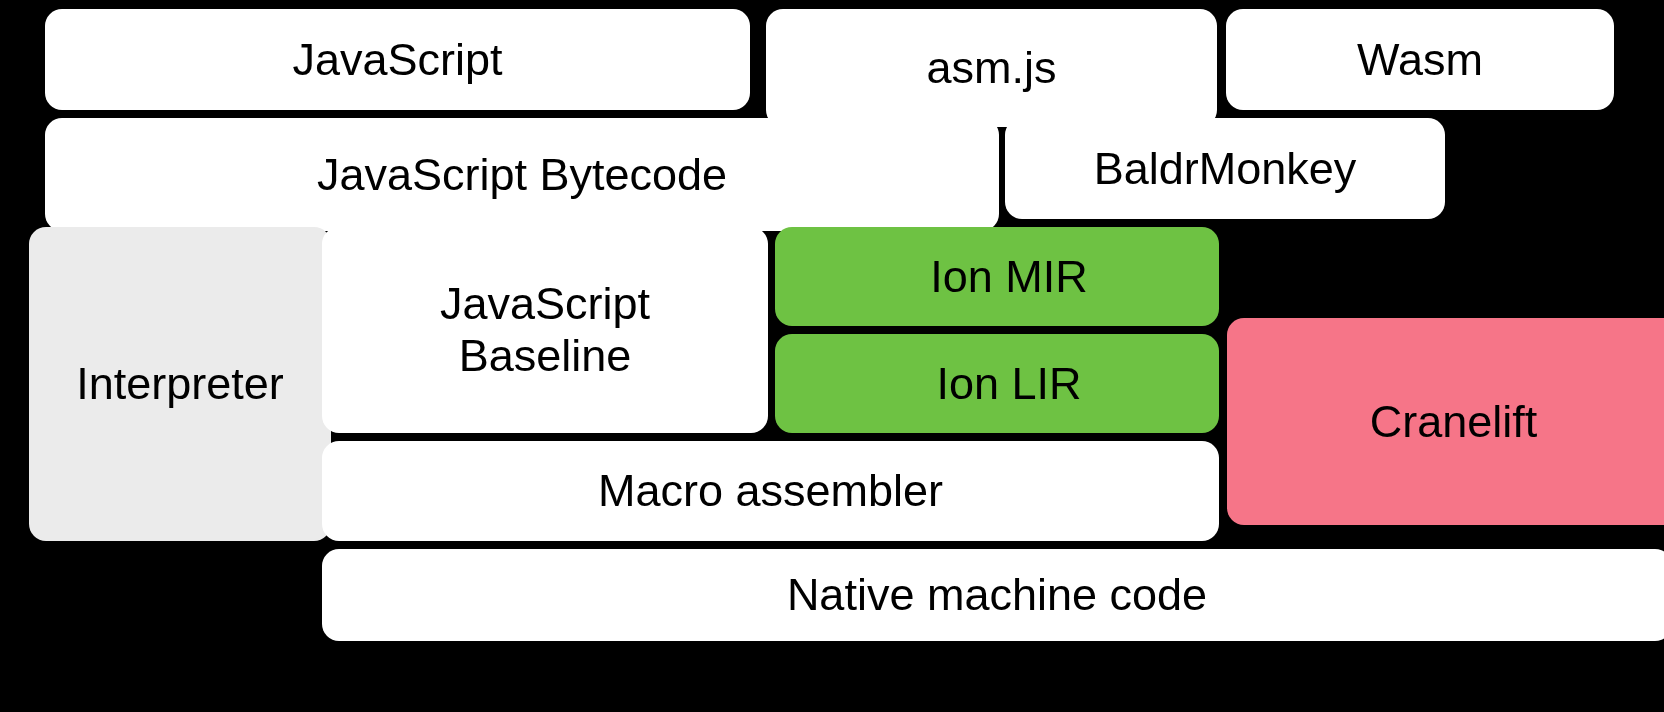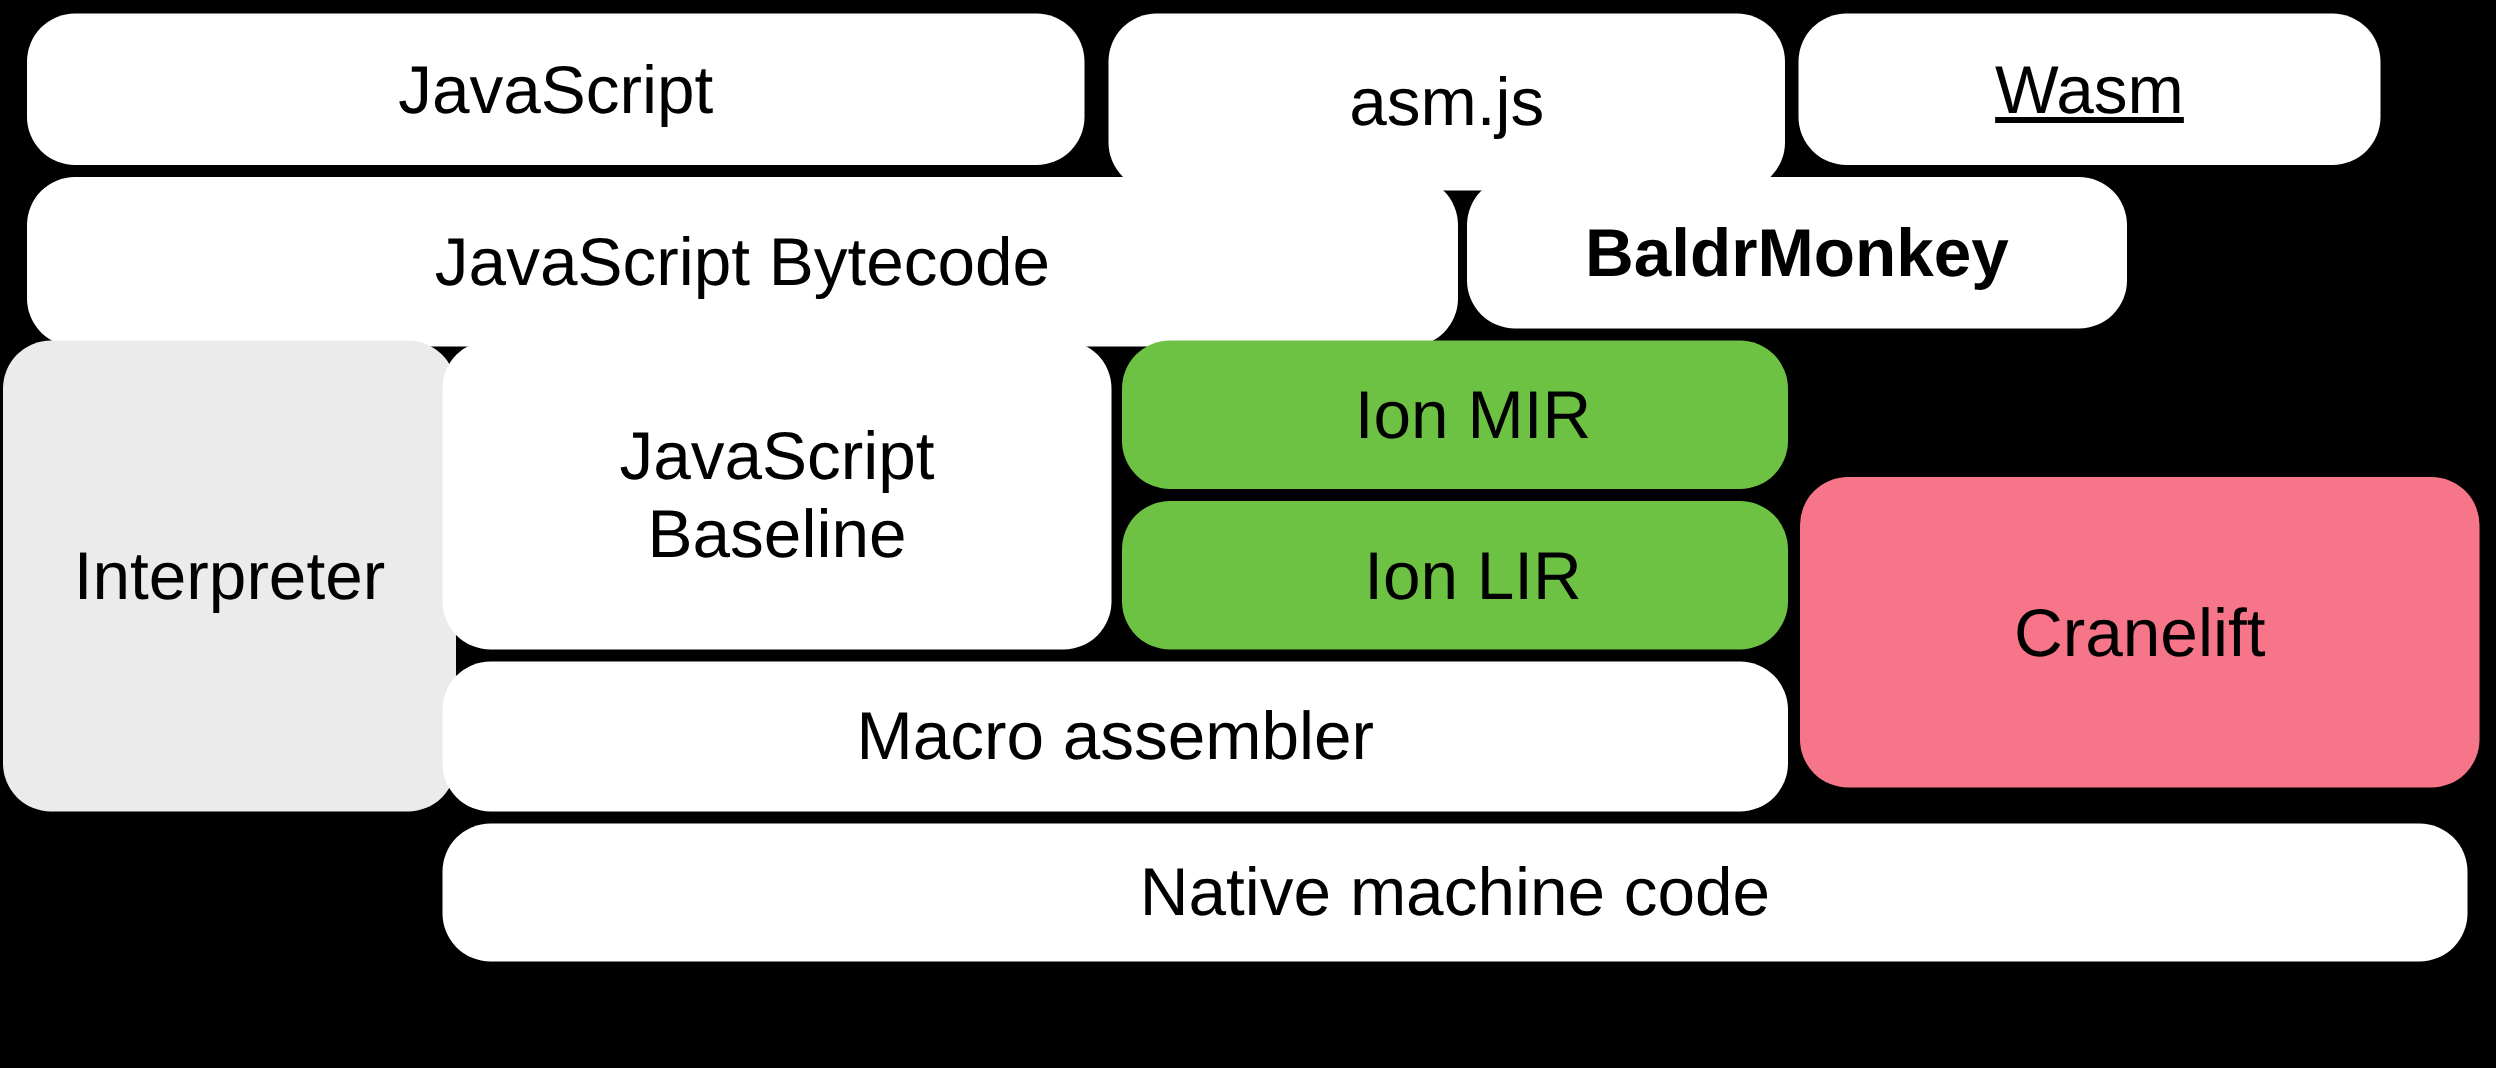--- a/index.html
+++ b/index.html
@@ -11,51 +11,52 @@
     position: relative;
     width: 1664px;
     height: 712px;
     background: #000000;
     font-family: "Liberation Sans", sans-serif;
     overflow: hidden;
   }
   .box {
     position: absolute;
     box-sizing: border-box;
-    border-radius: 32px;
+    border-radius: 17px;
     display: flex;
     align-items: center;
     justify-content: center;
     text-align: center;
     color: #000000;
     font-size: 45px;
     font-weight: 400;
     line-height: 1.15;
     letter-spacing: 0px;
     white-space: pre-line;
+    margin-left: 27px;
   }
   .box.white  { background: #FFFFFF; }
   .box.gray   { background: #EBEBEB; }
   .box.green  { background: #6EC243; padding-left: 24px; }
   .box.pink   { background: #F67588; }
 </style>
 </head>
 <body>
 
 <div id="stage">
 
   <div class="box white" style="left:18px; top:9px; width:705px; height:101px;">JavaScript</div>
 
   <div class="box white" style="left:739px; top:9px; width:451px; height:118px;text-align:center;">asm.js</div>
 
-  <div class="box white" style="left:1199px; top:9px; width:388px; height:101px;text-decoration:underline;">Wasm</div>
+  <div class="box white" style="left:1199px; top:9px; width:388px; height:101px;">Wasm</div>
 
   <div class="box white" style="left:18px; top:118px; width:954px; height:113px;">JavaScript Bytecode</div>
 
-  <div class="box white" style="left:978px; top:118px; width:440px; height:101px;font-weight:bold;">BaldrMonkey</div>
+  <div class="box white" style="left:978px; top:118px; width:440px; height:101px;">BaldrMonkey</div>
 
   <div class="box gray" style="left:2px; top:227px; width:302px; height:314px;">Interpreter</div>
 
   <div class="box white" style="left:295px; top:227px; width:446px; height:206px;">JavaScript
 Baseline</div>
 
   <div class="box green" style="left:748px; top:227px; width:444px; height:99px;">Ion MIR</div>
 
   <div class="box green" style="left:748px; top:334px; width:444px; height:99px;">Ion LIR</div>
 

